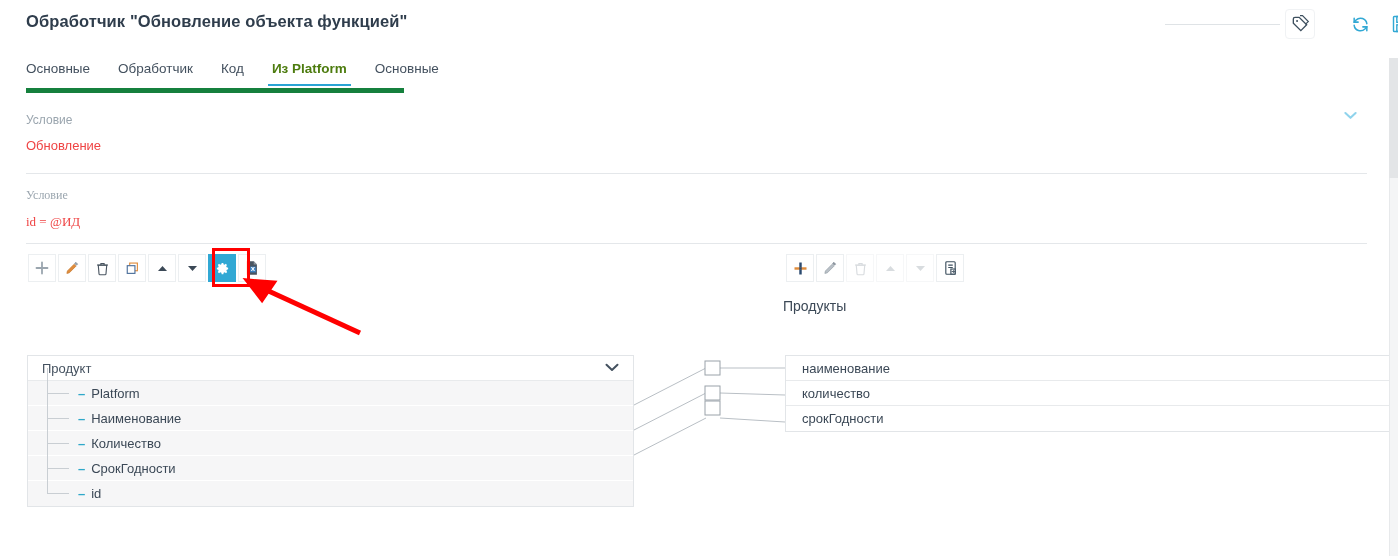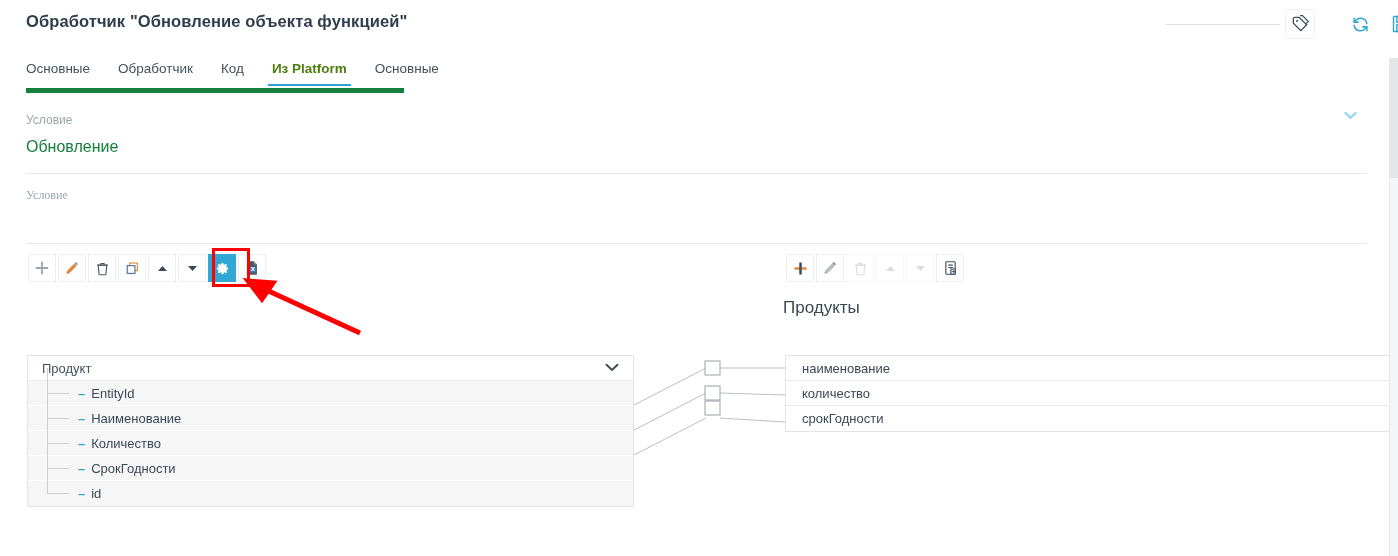--- a/index.html
+++ b/index.html
@@ -93,22 +93,22 @@
     position: absolute;
     left: 26px;
     width: 1341px;
   }
   .field-label {
     font-size: 12px;
     color: #9aa5ae;
     margin-bottom: 11px;
   }
   .field-value {
-    font-size: 16px;
-    color: #15803d;
+    font-size: 13px;
+    color: #ef4444;
   }
   .field-underline {
     position: absolute;
     left: 26px;
     width: 1341px;
     height: 1px;
     background: #e4e7ea;
   }
   .field-chevron {
     position: absolute;
@@ -215,21 +215,21 @@
     font-weight: bold;
     margin-right: 6px;
     font-size: 13px;
   }
 
   
   .right-title {
     position: absolute;
     left: 783px;
     top: 298px;
-    font-size: 17px;
+    font-size: 14px;
     color: #3b4856;
   }
   .right-table {
     position: absolute;
     left: 785px;
     top: 355px;
     width: 605px;
     border: 1px solid #e2e5e8;
     box-sizing: border-box;
     background: #ffffff;
@@ -334,20 +334,21 @@
     <span class="field-chevron">
       <svg width="13" height="9" viewBox="0 0 14 9" fill="none" stroke="#8fd3ec" stroke-width="2.2" stroke-linecap="round" stroke-linejoin="round">
           <polyline points="1.5,1.8 7,7 12.5,1.8"></polyline>
         </svg>
     </span>
   </div>
   <div class="field-underline" style="top:173px;"></div>
 
   <div class="field" style="top:188px;font-family:Liberation Serif, serif;">
     <div class="field-label">Условие</div>
+    <div class="field-value">id = @ИД</div>
   </div>
   <div class="field-underline" style="top:243px;"></div>
 
   <div class="toolbar" style="left:28px; top:254px;">
     <div class="tb-btn">
       <svg width="14" height="14" viewBox="0 0 14 14" stroke="#9aa5ae" stroke-width="1.8" stroke-linecap="round">
           <line x1="7" y1="1.5" x2="7" y2="12.5"></line>
           <line x1="1.5" y1="7" x2="12.5" y2="7"></line>
         </svg>
     </div>
@@ -461,21 +462,21 @@
       <span>Продукт</span>
       <span class="hdr-chevron">
         <svg width="14" height="9" viewBox="0 0 14 9" fill="none" stroke="#44515f" stroke-width="2" stroke-linecap="round" stroke-linejoin="round">
             <polyline points="1.5,1.8 7,7 12.5,1.8"></polyline>
           </svg>
       </span>
     </div>
     <div class="tree-row">
       <span class="connector"></span>
       <span class="dash">–</span>
-      <span>EntityId</span>
+      <span>Platform</span>
     </div>
     <div class="tree-row">
       <span class="connector"></span>
       <span class="dash">–</span>
       <span>Наименование</span>
     </div>
     <div class="tree-row">
       <span class="connector"></span>
       <span class="dash">–</span>
       <span>Количество</span>

